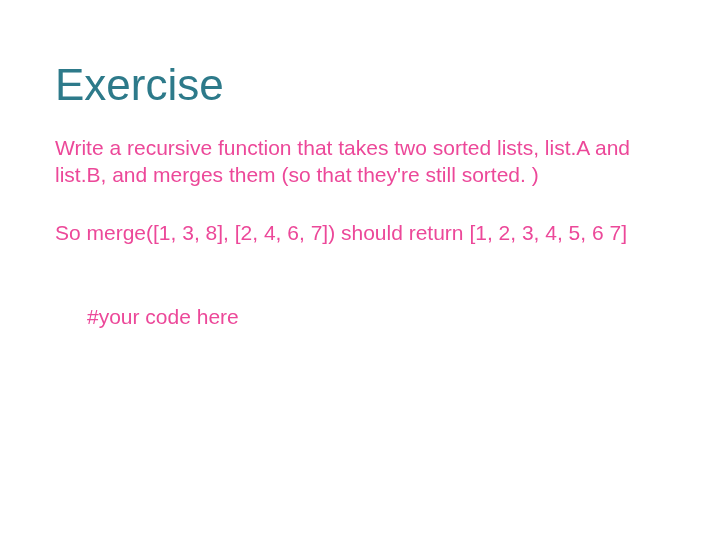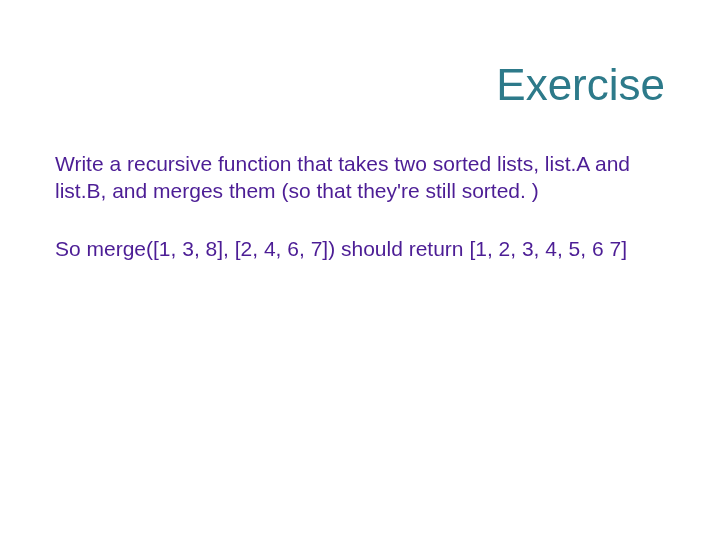--- a/index.html
+++ b/index.html
@@ -13,40 +13,41 @@
   }
   .slide {
     width: 720px;
     height: 540px;
     box-sizing: border-box;
     padding: 60px 55px 0 55px;
   }
   .title {
     font-size: 44px;
     color: #2d7a8a;
-    text-align: right;
-    margin: 0 0 40px 0;
+    text-align: left;
+    margin: 0 0 24px 0;
     font-weight: 400;
   }
   .para {
     font-size: 21px;
-    color: #4c1d95;
+    color: #ec4899;
     line-height: 1.3;
     margin: 0 0 30px 0;
   }
   .code-indent {
     padding-left: 32px;
   }
 </style>
 </head>
 <body>
 
 <div class="slide">
   <h1 class="title">Exercise</h1>
 
   <p class="para">Write a recursive function that takes two sorted lists, list.A and list.B, and merges them (so that they're still sorted. )</p>
 
   <p class="para">So merge([1, 3, 8], [2, 4, 6, 7]) should return [1, 2, 3, 4, 5, 6 7]</p>
 
   <p class="para">
     <br>
+    <span class="code-indent">#your code here</span>
   </p>
 </div>
 
 </body></html>

